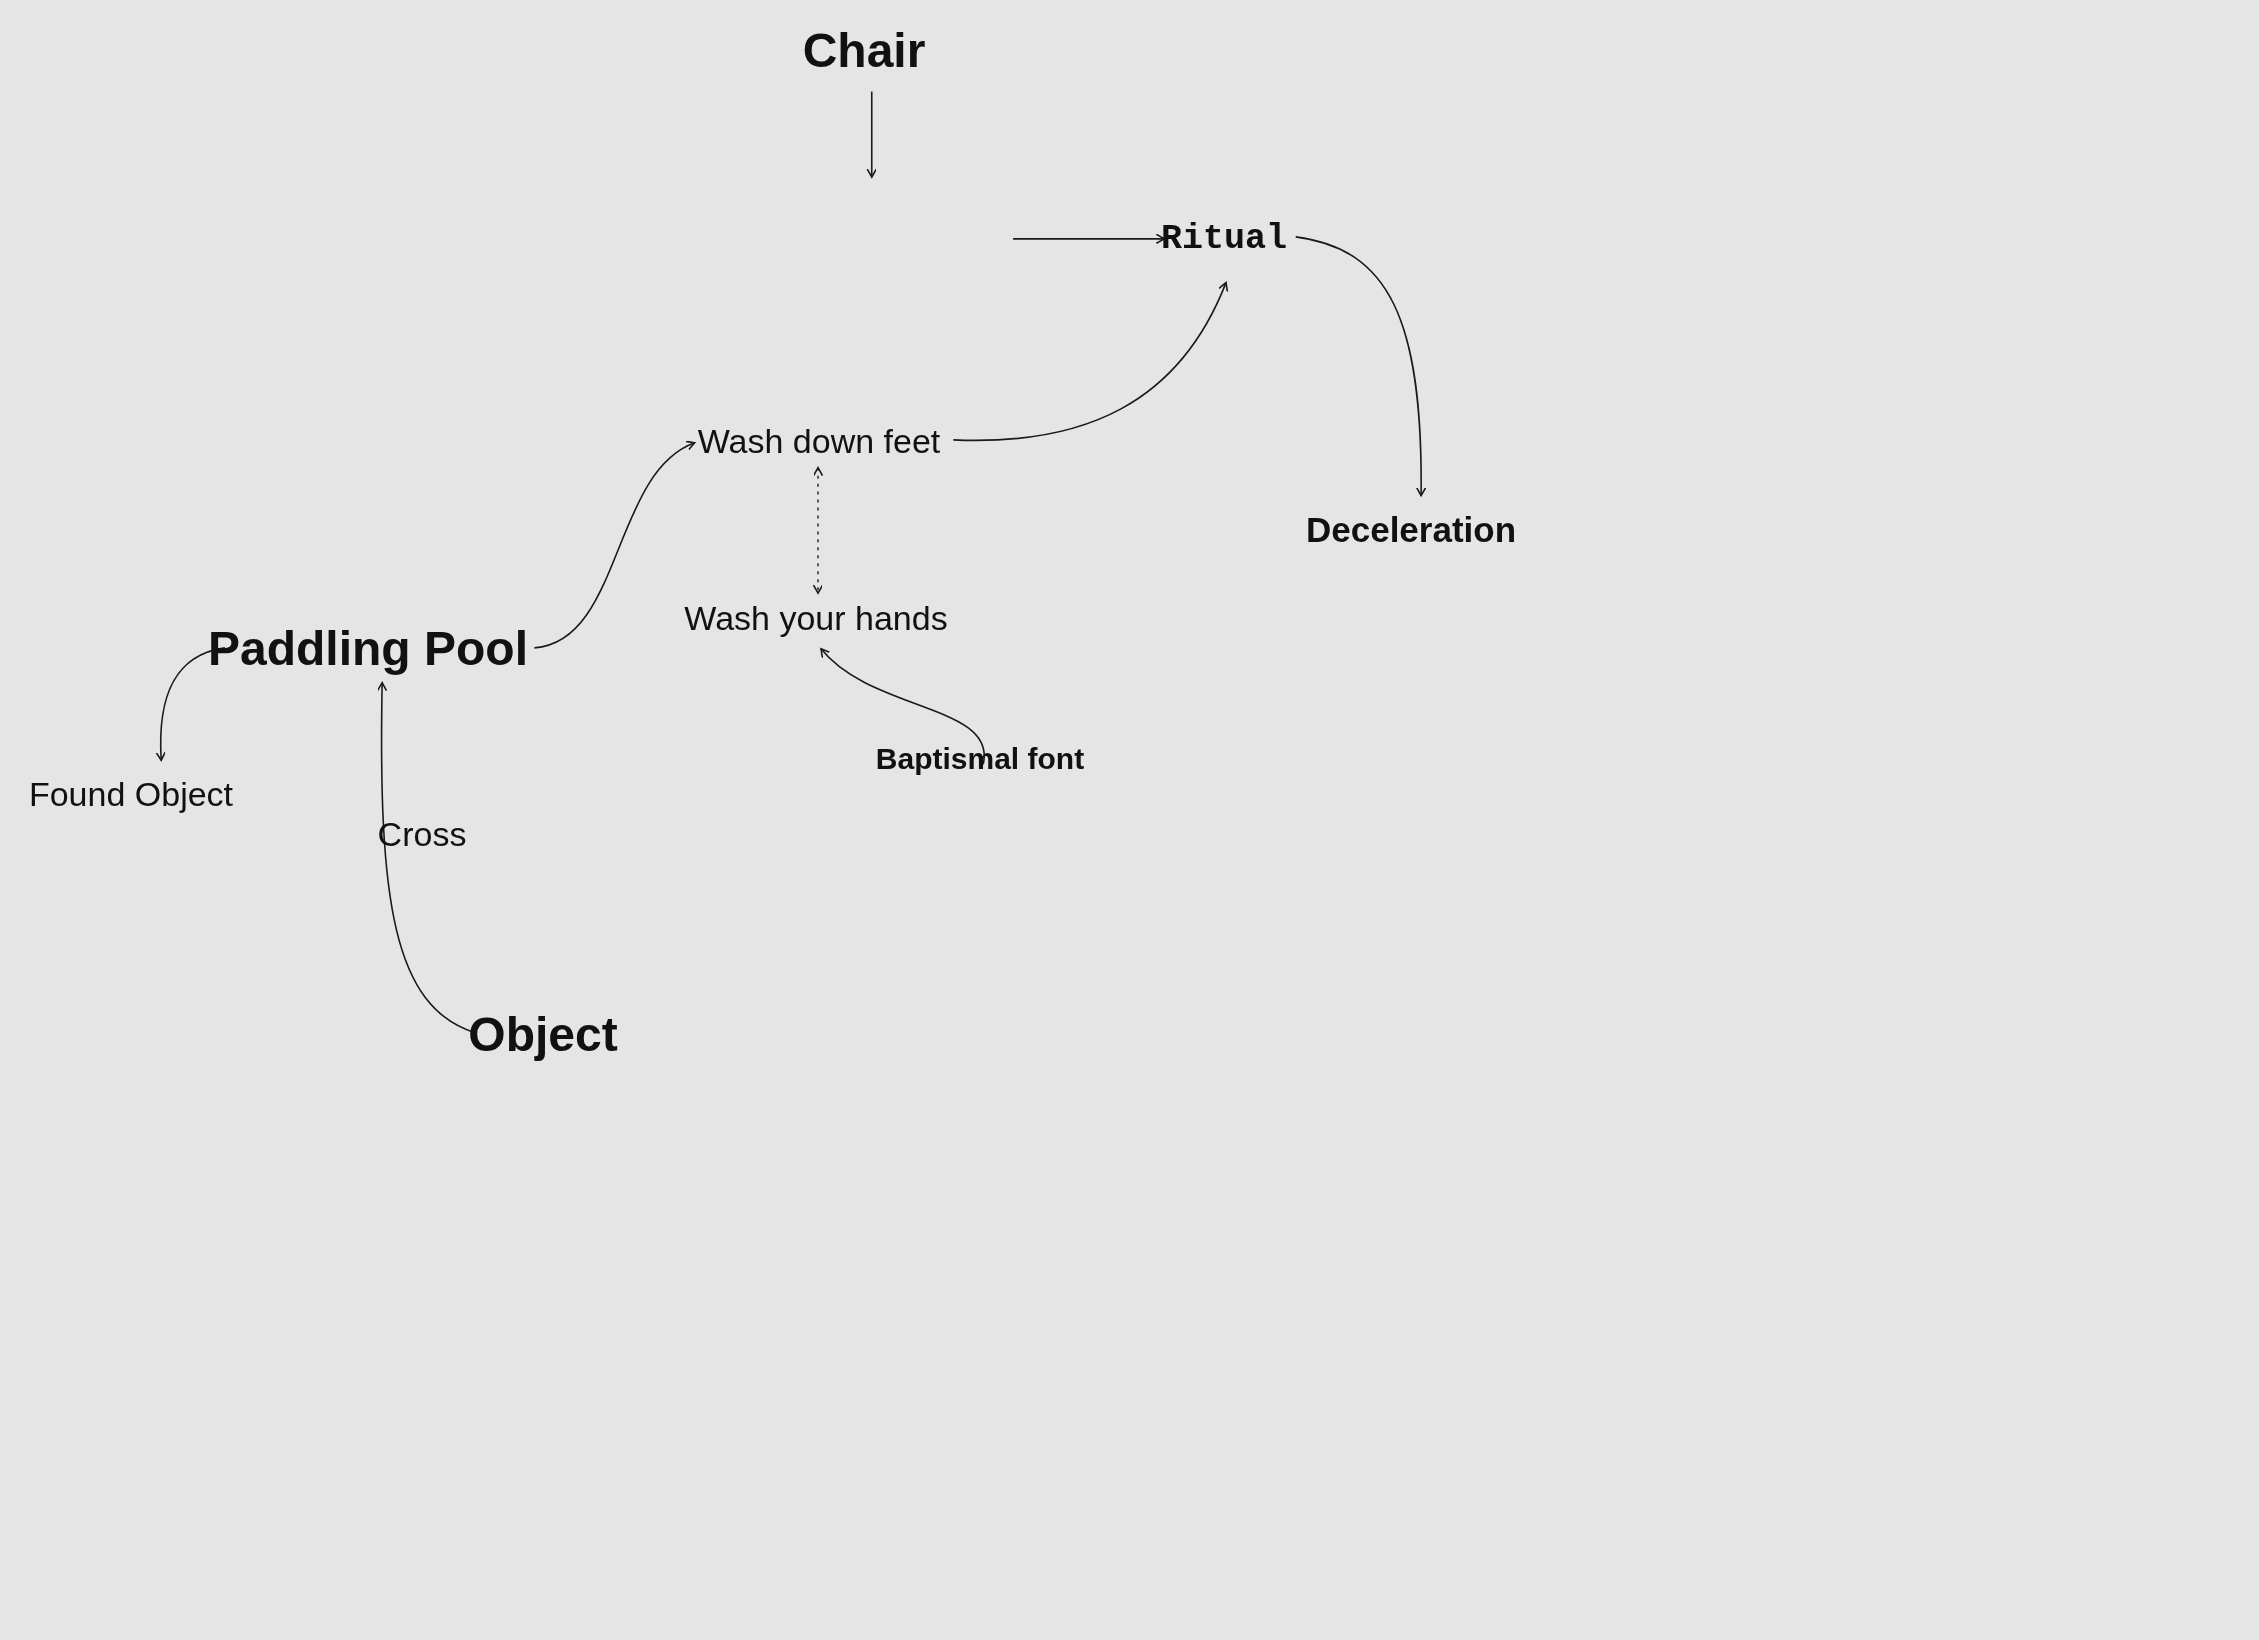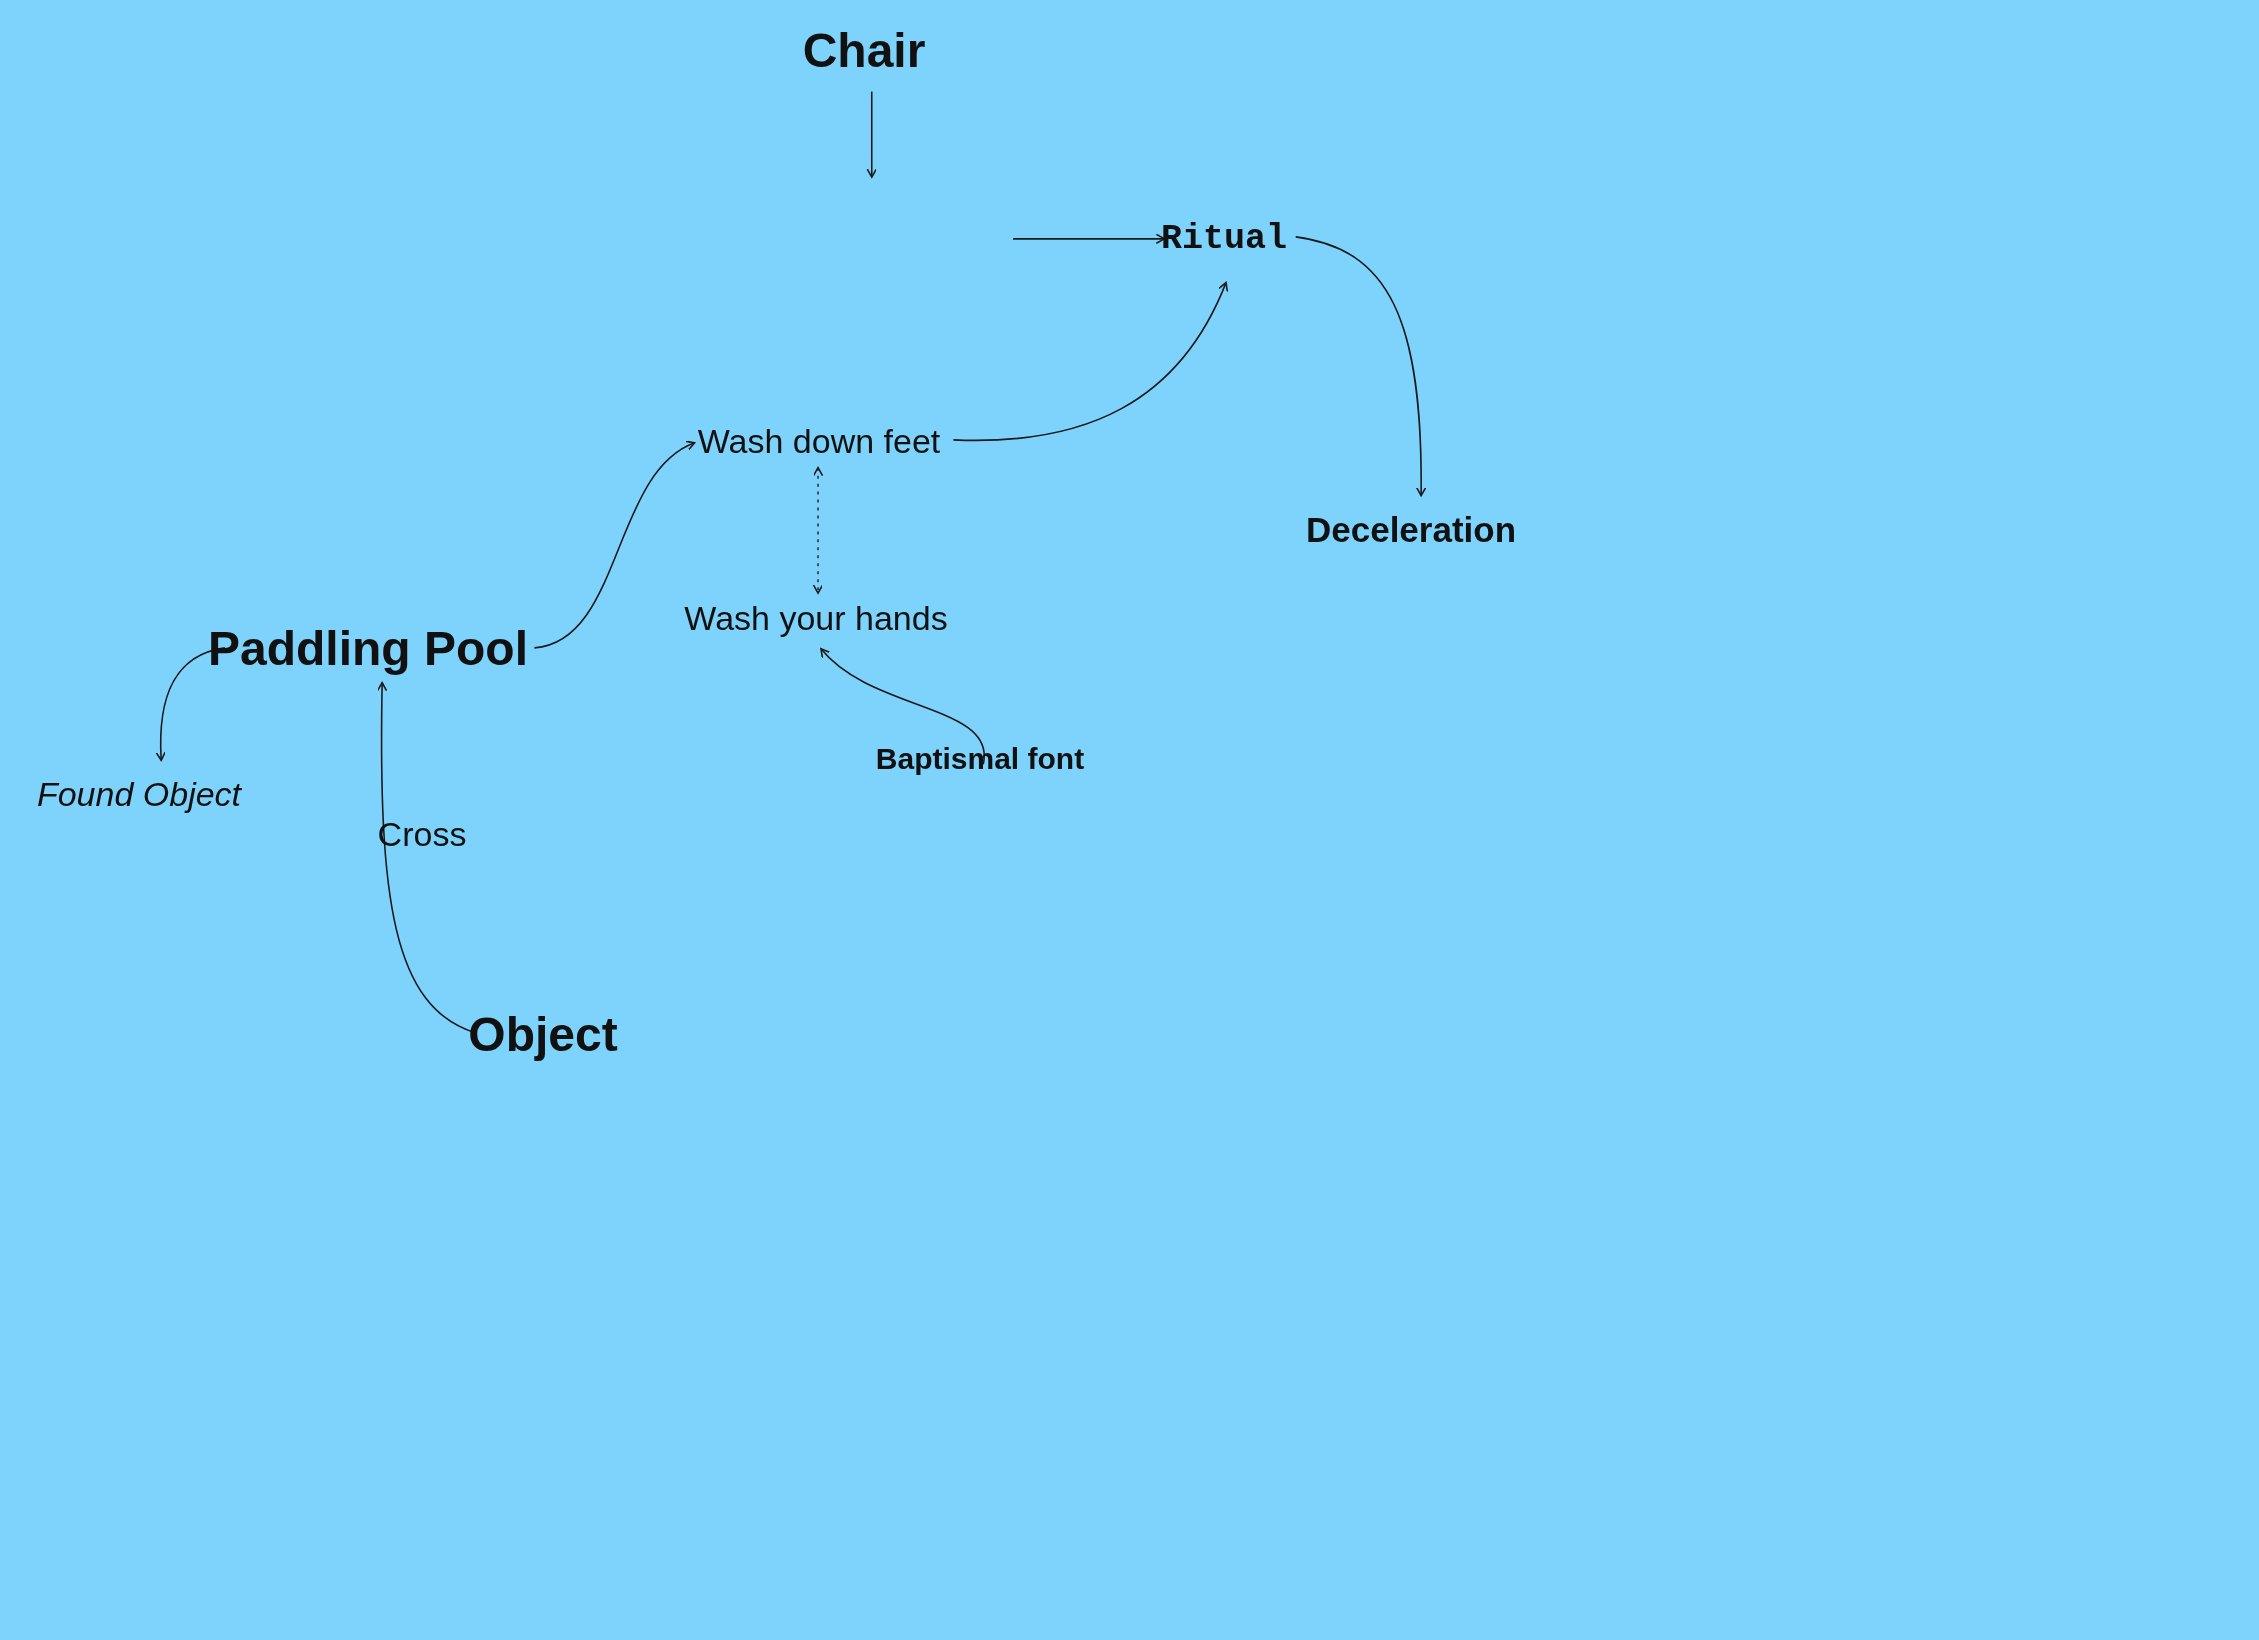--- a/index.html
+++ b/index.html
@@ -5,21 +5,21 @@
   html, body {
     margin: 0;
     padding: 0;
     background: #ffffff;
     font-family: "Liberation Sans", "DejaVu Sans", sans-serif;
   }
   #canvas {
     position: relative;
     width: 2260px;
     height: 1641px;
-    background: #7dd3fc;
+    background: #e5e5e5;
     overflow: hidden;
   }
   #edges {
     position: absolute;
     left: 0;
     top: 0;
     width: 2260px;
     height: 1641px;
   }
   .edge {
@@ -100,21 +100,21 @@
   <div class="node bold-md" style="left:1224px; top:239px;font-family:Liberation Mono, monospace;">Ritual</div>
 
   <div class="node bold-md" style="left:1411px; top:530px;">Deceleration</div>
 
   <div class="node" style="left:819px; top:441px;">Wash down feet</div>
 
   <div class="node" style="left:816px; top:618px;">Wash your hands</div>
 
   <div class="node bold-lg" style="left:368px; top:649px;">Paddling Pool</div>
 
-  <div class="node" style="left:139px; top:794px;font-style:italic;">Found Object</div>
+  <div class="node" style="left:131px; top:794px;">Found Object</div>
 
   <div class="node" style="left:422px; top:834px;">Cross</div>
 
   <div class="node bold-lg" style="left:543px; top:1035px;">Object</div>
 
   <div class="node bold-sm" style="left:980px; top:759px;">Baptismal font</div>
 
 </div>
 
 

